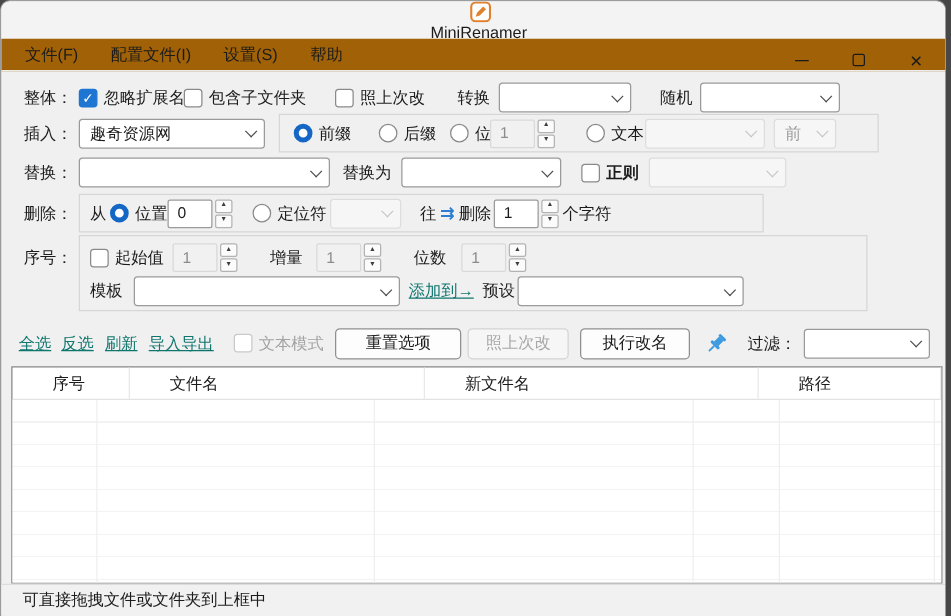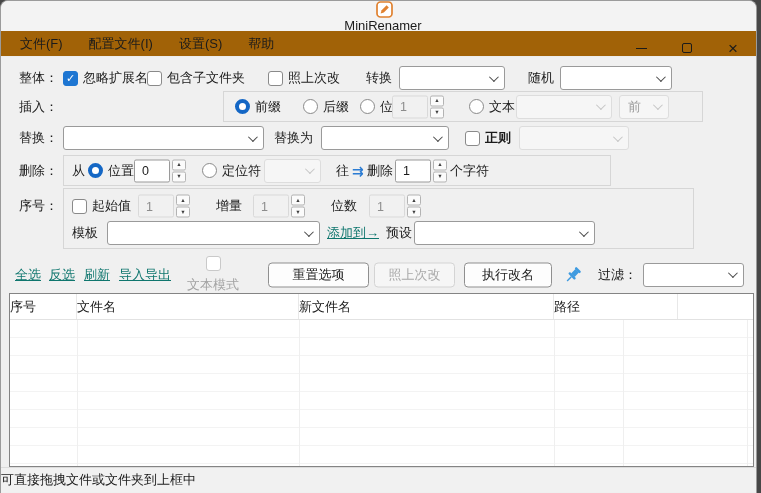--- a/index.html
+++ b/index.html
@@ -46,27 +46,27 @@
   .sb { width:14px; height:11px; border:1px solid #b3b3b3; border-radius:2px; background:#fbfbfb; display:flex; align-items:center; justify-content:center; font-size:5.5px; color:#3e3e3e; line-height:1; }
   .spin.dis .sval { background:#f1f1f1; border-color:#d9d9d9; color:#8c8c8c; }
   
   .link { font-size:13px; color:#0f766e; text-decoration:underline; white-space:nowrap; }
   .btn { height:25px; padding:0 14px; background:#fdfdfd; border:1px solid #8f8f8f; border-radius:4px; font-size:13px; color:#1b1b1b; display:flex; align-items:center; justify-content:center; white-space:nowrap; }
   .btn.dis { color:#a8a8a8; border-color:#d4d4d4; background:#f6f6f6; }
   .arrow-blue { color:#2b7cd3; font-size:14px; font-weight:bold; }
   
   .table { position:absolute; left:8px; top:236px; width:745px; height:174px; background:#fff; border:1px solid #848484; }
   .thead { display:flex; height:26px; border-bottom:1px solid #e2e2e2; }
-  .th { font-size:13px; color:#1b1b1b; display:flex; align-items:center; border-right:1px solid #e8e8e8; white-space:nowrap; }
+  .th { font-size:13px; color:#1b1b1b; display:flex; align-items:center; border-right:1px solid #e8e8e8; white-space:nowrap;margin-left:32px; }
   .tbody { position:relative; height:146px;
     background:repeating-linear-gradient(to bottom, #ffffff 0 17px, #f3f3f3 17px 18px); }
   .vline { position:absolute; top:0; bottom:0; width:1px; background:#efefef; }
   
   .statusbar { position:absolute; left:0; top:410px; width:755px; height:25px; background:#f1f1f1; border-top:1px solid #dcdcdc; display:flex; align-items:center; }
-  .statusbar .lbl { margin-left:0;text-align:center; }
+  .statusbar .lbl { margin-left:17px;text-align:center; }
 </style>
 </head>
 <body>
 
 <div class="window">
 
   <div class="titlebar">
     <span class="appicon">
       <svg width="17" height="17" viewBox="0 0 17 17">
         <rect x="1" y="1" width="15" height="15" rx="3.5" fill="#fff" stroke="#e0812f" stroke-width="1.7"></rect>
@@ -117,20 +117,24 @@
       </div>
       <span class="c lbl" style="left:527px;">随机</span>
       <div class="c combo" style="left:559px;width:112px;">
         <span class="val"></span>
         <span class="chv"></span>
       </div>
     </div>
 
     <div class="row" style="top:34px;height:31px;">
       <span class="c lbl" style="left:18px;">插入：</span>
+      <div class="c combo" style="left:62px;width:149px;">
+        <span class="val">趣奇资源网</span>
+        <span class="chv"></span>
+      </div>
       <div class="gbox" style="left:222px;top:0;width:480px;height:31px;">
         <span class="c grp" style="left:11px;">
           <span class="radio sel"></span>
           <span class="lbl">前缀</span>
         </span>
         <span class="c grp" style="left:79px;">
           <span class="radio"></span>
           <span class="lbl">后缀</span>
         </span>
         <span class="c grp" style="left:136px;">
@@ -263,21 +267,21 @@
           </div>
         </div>
       </div>
     </div>
 
     <div class="row" style="top:204px;height:27px;">
       <span class="c link" style="left:14px;">全选</span>
       <span class="c link" style="left:48px;">反选</span>
       <span class="c link" style="left:83px;">刷新</span>
       <span class="c link" style="left:118px;">导入导出</span>
-      <span class="c grp" style="left:186px;flex-direction:column;">
+      <span class="c grp" style="left:186px;">
         <span class="cb dis"></span>
         <span class="lbl dim">文本模式</span>
       </span>
       <div class="c btn" style="left:267px;width:101px;">重置选项</div>
       <div class="c btn dis" style="left:373px;width:81px;">照上次改</div>
       <div class="c btn" style="left:463px;width:88px;">执行改名</div>
       <span class="c" style="left:563px;display:flex;">
         <svg width="18" height="18" viewBox="0 0 16 16">
           <g transform="rotate(45 8 8)" fill="#3f9be0">
             <rect x="4.8" y="0.8" width="6.4" height="2.2" rx="1"></rect>

